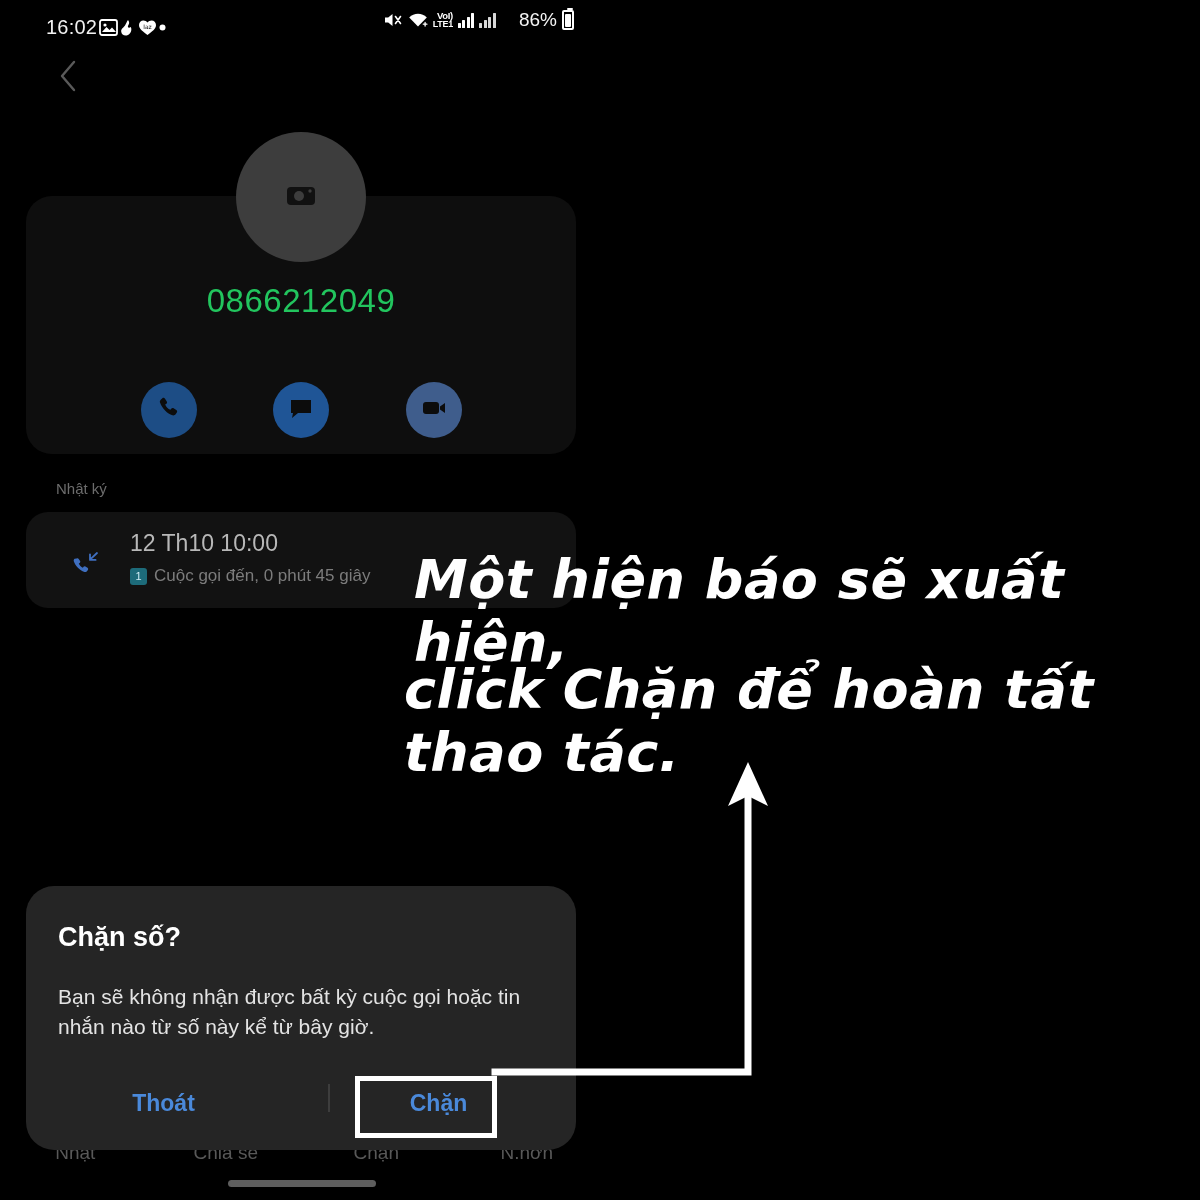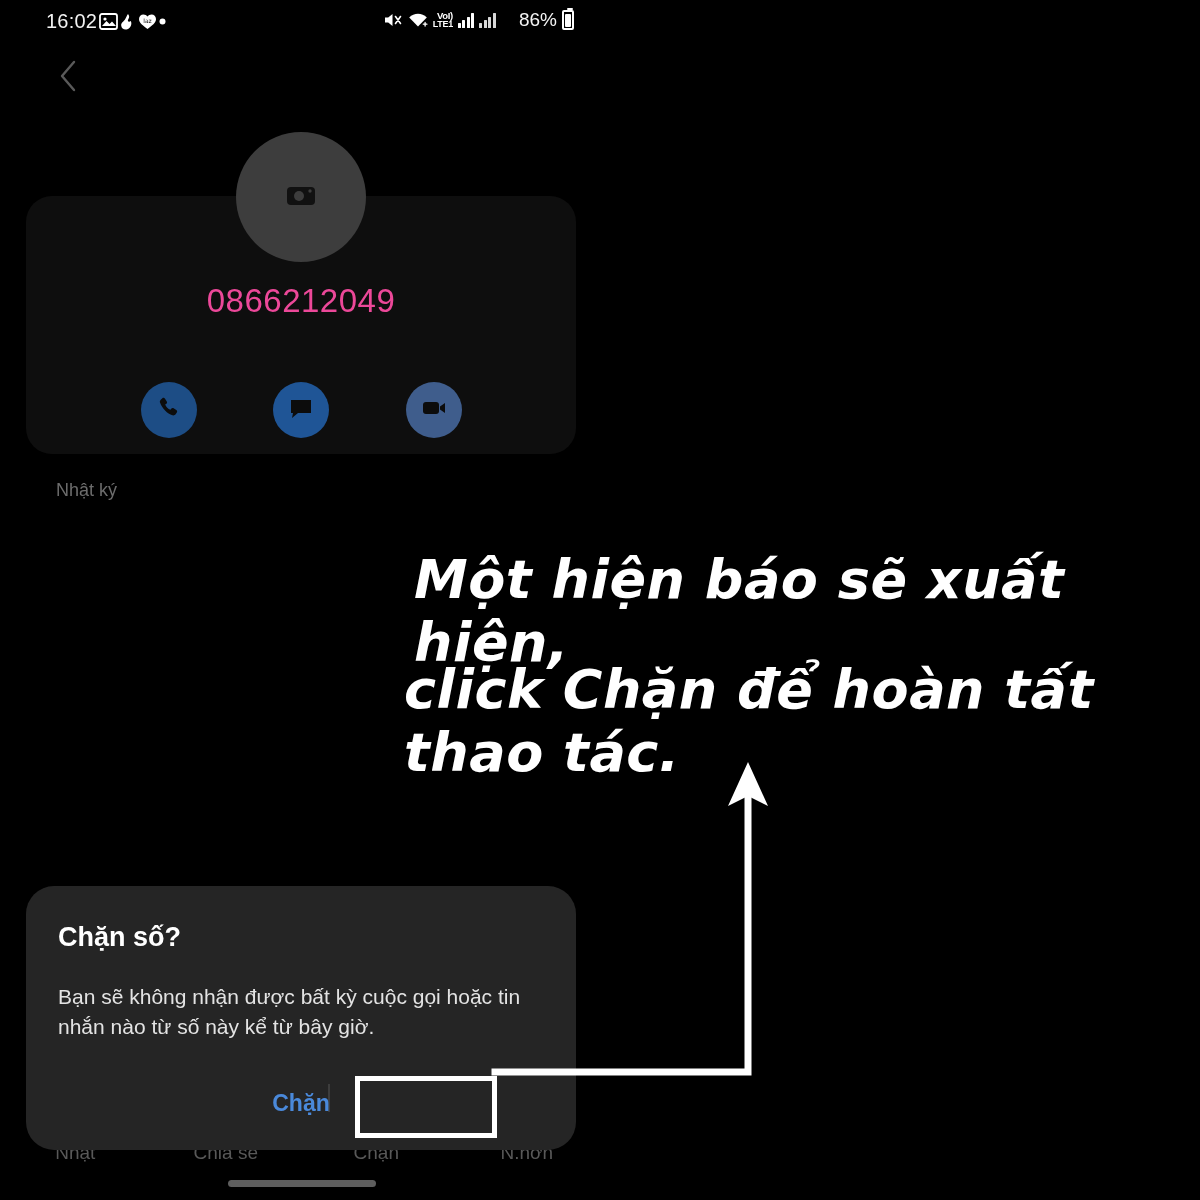--- a/index.html
+++ b/index.html
@@ -4,21 +4,21 @@
 <style>
   html,body{margin:0;padding:0;background:#000;}
   body{width:1200px;height:1200px;overflow:hidden;font-family:"Liberation Sans",sans-serif;-webkit-font-smoothing:antialiased;}
   #screen{position:relative;width:1200px;height:1200px;background:#000;overflow:hidden;}
 
   
   #phone{position:absolute;left:0;top:0;width:602px;height:1200px;background:#000;}
 
   
   .statusbar{position:absolute;left:0;top:0;width:602px;height:46px;}
-  .sb-left{position:absolute;left:46px;top:10px;display:flex;align-items:center;gap:2px;}
+  .sb-left{position:absolute;left:46px;top:16px;display:flex;align-items:center;gap:2px;}
   .sb-time{color:#f2f2f2;font-size:20px;letter-spacing:.2px;}
   .sb-right{position:absolute;right:28px;top:9px;display:flex;align-items:center;gap:5px;}
   .sb-pct{color:#f4f4f4;font-size:19px;margin-left:18px;}
   .ico{display:inline-block;line-height:0;}
   .volte{display:flex;flex-direction:column;align-items:flex-end;line-height:1;color:#fff;}
   .volte b{font-size:9px;font-weight:700;letter-spacing:-.3px;}
   .volte s{font-size:9.5px;font-weight:700;text-decoration:none;letter-spacing:-.3px;}
   .bars{display:flex;align-items:flex-end;gap:1.5px;height:15px;}
   .bars i{display:block;width:3px;background:#fff;border-radius:.5px;}
   .bars i:nth-child(1){height:5px}.bars i:nth-child(2){height:8px}
@@ -28,28 +28,28 @@
   .batt:before{content:"";position:absolute;left:3px;top:-4px;width:6px;height:2px;background:#fff;border-radius:1px;}
   .batt:after{content:"";position:absolute;left:1px;right:1px;bottom:1px;height:13px;background:#fff;border-radius:1px;}
 
   
   .backbtn{position:absolute;left:46px;top:56px;width:44px;height:44px;display:flex;align-items:center;justify-content:center;}
   .backbtn svg{opacity:.35}
 
   
   .avatar{position:absolute;left:236px;top:132px;width:130px;height:130px;border-radius:50%;background:#3d3d3d;display:flex;align-items:center;justify-content:center;z-index:3;}
   .contact-card{position:absolute;left:26px;top:196px;width:550px;height:258px;background:#0e0e0e;border-radius:26px;z-index:2;}
-  .cc-number{position:absolute;left:0;right:0;top:86px;text-align:center;color:#ec4899;font-size:33px;letter-spacing:.5px;}
+  .cc-number{position:absolute;left:0;right:0;top:86px;text-align:center;color:#22c55e;font-size:33px;letter-spacing:.5px;}
   .cc-note{position:absolute;left:0;right:0;top:136px;text-align:center;color:#6b6b6b;font-size:18px;display:flex;align-items:center;justify-content:center;gap:8px;}
   .cc-actions{position:absolute;left:0;right:0;top:186px;display:flex;justify-content:space-evenly;padding:0 38px;box-sizing:border-box;}
   .abtn{width:56px;height:56px;border-radius:50%;display:flex;align-items:center;justify-content:center;}
   .abtn.call{background:#1d4d85}.abtn.msg{background:#1f5596}.abtn.vid{background:#3f5d8c}
 
   
-  .log-title{position:absolute;left:56px;top:480px;color:#6c6c6c;font-size:18px;}
+  .log-title{position:absolute;left:56px;top:480px;color:#6c6c6c;font-size:15px;}
   .log-card{position:absolute;left:26px;top:512px;width:550px;height:96px;background:#121212;border-radius:22px;}
   .log-ico{position:absolute;left:44px;top:36px;}
   .log-when{position:absolute;left:104px;top:18px;color:#b8b8b8;font-size:23px;}
   .log-desc{position:absolute;left:104px;top:54px;display:flex;align-items:center;gap:7px;color:#7c7c7c;font-size:17px;}
   .sim{display:inline-flex;align-items:center;justify-content:center;width:17px;height:17px;background:#1d6b7a;color:#cfeef5;font-size:11px;border-radius:3px;}
 
   
   .bottom-tabs{position:absolute;left:0;top:1142px;width:602px;display:flex;}
   .bt{flex:1;text-align:center;color:#585858;font-size:19px;}
   .home-ind{position:absolute;left:228px;top:1180px;width:148px;height:7px;border-radius:4px;background:#5e5e5e;}
@@ -177,34 +177,48 @@
             <svg width="26" height="26" viewBox="0 0 26 26">
                 <rect x="2" y="7" width="16" height="12" rx="3" fill="#0c0c0c"></rect>
                 <path d="M19 11.5l5-3.5v10l-5-3.5z" fill="#0c0c0c"></path>
               </svg>
           </span>
         </div>
       </div>
     </div>
 
     <div class="log-title">Nhật ký</div>
+    <div class="log-card">
+      <span class="log-ico">
+        <svg width="30" height="28" viewBox="0 0 30 28">
+            <path d="M4.6 7.6c.7-.5 1.7-.3 2.1.4l1.4 2.1c.4.6.2 1.5-.4 1.9l-.9.6c.7 1.9 2.2 3.5 4.1 4.1l.6-.9c.4-.6 1.3-.8 1.9-.4l2.1 1.4c.7.5.9 1.4.4 2.1l-1 1.3c-.6.8-1.6 1.1-2.5.8C7.6 19.2 3.4 15 1.8 10.2c-.3-.9 0-1.9.8-2.5z" fill="#3f6fc0" transform="translate(2,3)"></path>
+            <path d="M27 5l-7 6.6M20 6.3v5.6h5.6" fill="none" stroke="#3f6fc0" stroke-width="1.8" stroke-linecap="round" stroke-linejoin="round"></path>
+          </svg>
+      </span>
+      <div class="log-when">12 Th10 10:00</div>
+      <div class="log-desc">
+        <span class="sim">1</span>
+        <span>Cuộc gọi đến, 0 phút 45 giây</span>
+      </div>
+    </div>
 
     <div class="bottom-tabs">
       <div class="bt">Nhật</div>
       <div class="bt">Chia sẻ</div>
       <div class="bt">Chặn</div>
       <div class="bt">N.hơn</div>
     </div>
     <div class="home-ind"></div>
 
     <div class="dialog">
       <div class="dlg-title">Chặn số?</div>
       <div class="dlg-body">Bạn sẽ không nhận được bất kỳ cuộc gọi hoặc tin nhắn nào từ số này kể từ bây giờ.</div>
       <div class="dlg-div"></div>
       <div class="dlg-actions">
+        <div class="dlg-btn">Thoát</div>
         <div class="dlg-btn">Chặn</div>
       </div>
     </div>
 
   </div>
 
   <div class="anno anno-l1">Một hiện báo sẽ xuất hiện,</div>
   <div class="anno anno-l2">click Chặn để hoàn tất thao tác.</div>
 
   <div class="highlight-box"></div>

